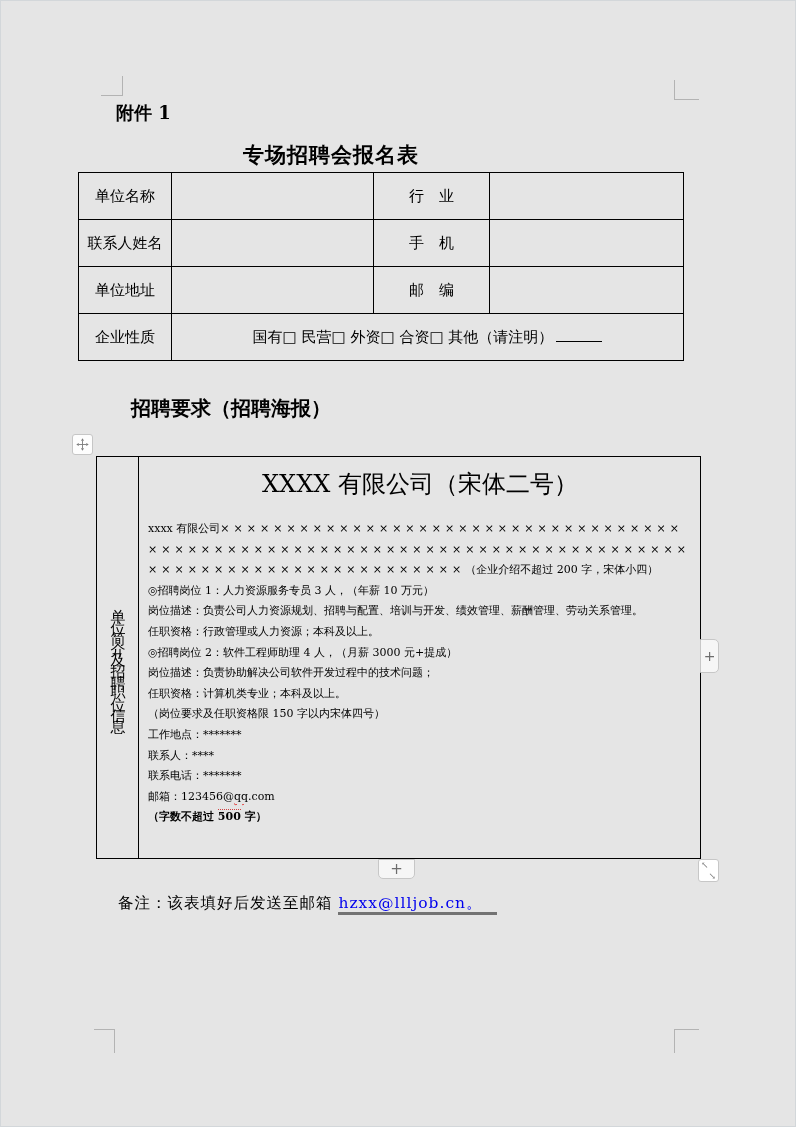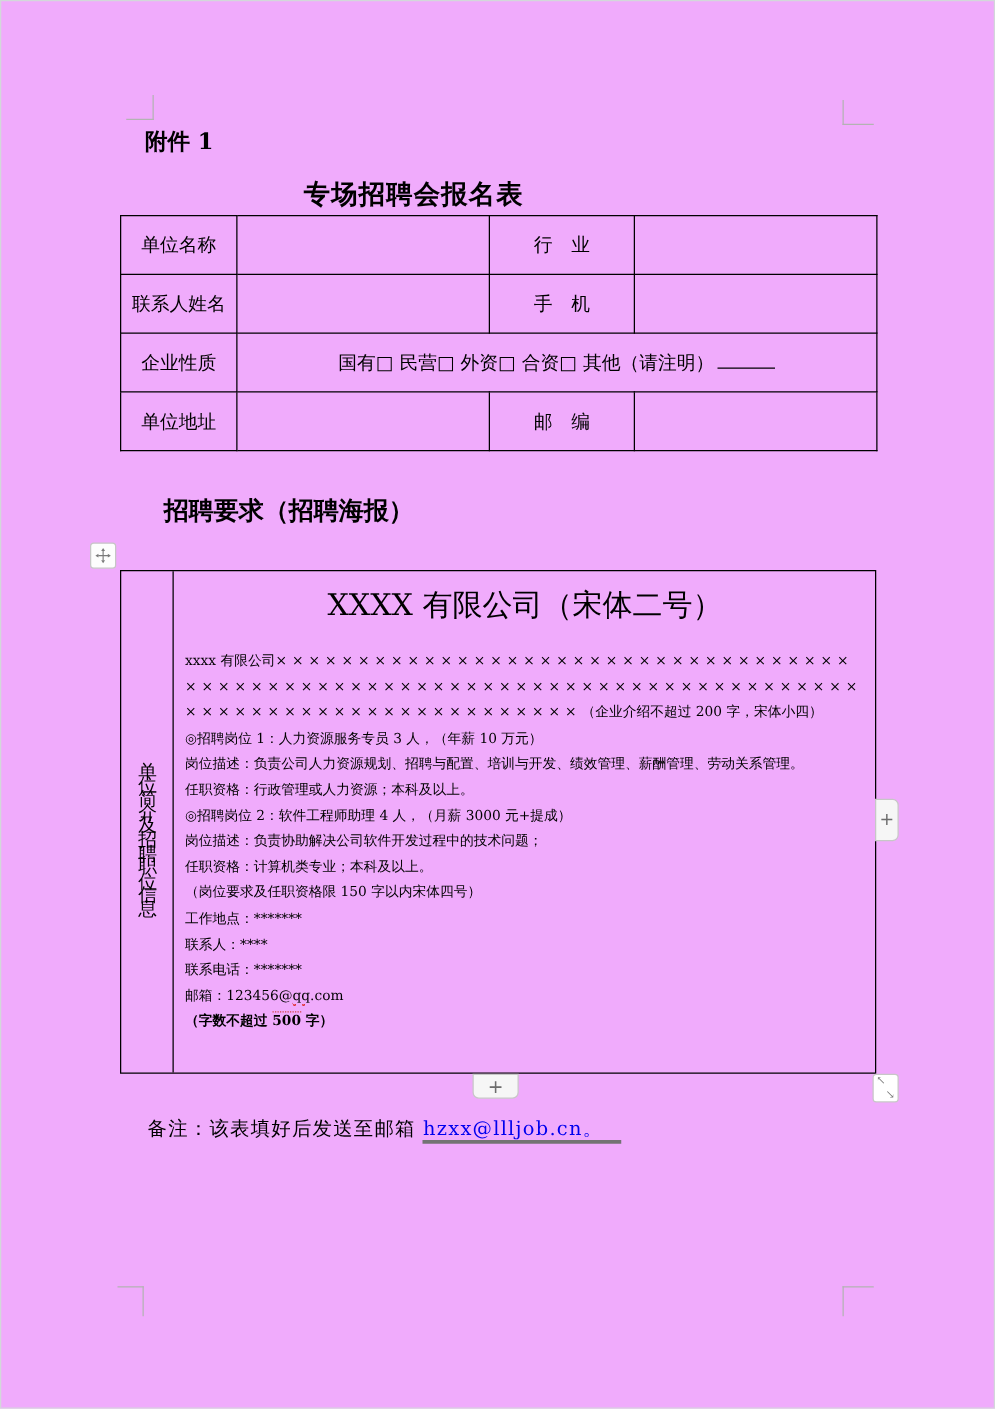--- a/index.html
+++ b/index.html
@@ -1,30 +1,30 @@
 <!DOCTYPE html>
 <html><head>
 <meta charset="utf-8">
 <style>
   html,body{margin:0;padding:0;background:#fff;}
-  .page{position:relative;width:796px;height:1127px;background:#f0abfc;
+  .page{position:relative;width:796px;height:1127px;background:#e5e5e5;
         border:1px solid #d3d7da;box-sizing:border-box;overflow:hidden;
         font-family:"DejaVu Serif","Liberation Serif",serif;color:#000;}
   
   .mark{position:absolute;border:0 solid #b3b3b3;}
   .mark.tl{left:100px;top:75px;width:21px;height:19px;border-right-width:1px;border-bottom-width:1px;}
   .mark.tr{left:673px;top:79px;width:24px;height:19px;border-left-width:1px;border-bottom-width:1px;}
   .mark.bl{left:93px;top:1028px;width:20px;height:23px;border-right-width:1px;border-top-width:1px;}
   .mark.br{left:673px;top:1028px;width:24px;height:23px;border-left-width:1px;border-top-width:1px;}
 
   .attachment{position:absolute;left:115px;top:100px;font-size:18px;font-weight:bold;}
   .doc-title{position:absolute;left:0;top:140px;width:660px;text-align:center;
              font-size:21px;font-weight:bold;letter-spacing:1px;}
 
-  table.form{position:absolute;left:95px;top:171px;width:605px;border-collapse:collapse;
+  table.form{position:absolute;left:77px;top:171px;width:605px;border-collapse:collapse;
              table-layout:fixed;font-size:15px;}
   table.form td{border:1px solid #000;height:46px;padding:0 4px;vertical-align:middle;}
   td.lbl{text-align:center;}
   td.val{}
   td.options-cell{text-align:center;}
   .blank-line{display:inline-block;width:46px;height:13px;border-bottom:1.5px solid #000;
               vertical-align:baseline;margin-left:3px;}
 
   .section-title{position:absolute;left:130px;top:394px;font-size:20px;font-weight:bold;}
 
@@ -87,30 +87,30 @@
       <td class="lbl">行　业</td>
       <td class="val"></td>
     </tr>
     <tr>
       <td class="lbl">联系人姓名</td>
       <td class="val"></td>
       <td class="lbl">手　机</td>
       <td class="val"></td>
     </tr>
     <tr>
+      <td class="lbl">单位地址</td>
+      <td class="val"></td>
+      <td class="lbl">邮　编</td>
+      <td class="val"></td>
+    </tr>
+    <tr>
       <td class="lbl">企业性质</td>
       <td class="options-cell" colspan="3">
         <span>国有□ 民营□ 外资□ 合资□ 其他（请注明）</span><span class="blank-line"></span>
       </td>
-    </tr>
-    <tr>
-      <td class="lbl">单位地址</td>
-      <td class="val"></td>
-      <td class="lbl">邮　编</td>
-      <td class="val"></td>
     </tr>
   </tbody>
     </table>
 
   <div class="section-title">招聘要求（招聘海报）</div>
 
   <div class="move-handle">
     <span style="display:flex;">
       <svg width="13" height="13" viewBox="0 0 20 20">
         <g stroke="#7a7a7a" stroke-width="1.4" fill="#7a7a7a">

